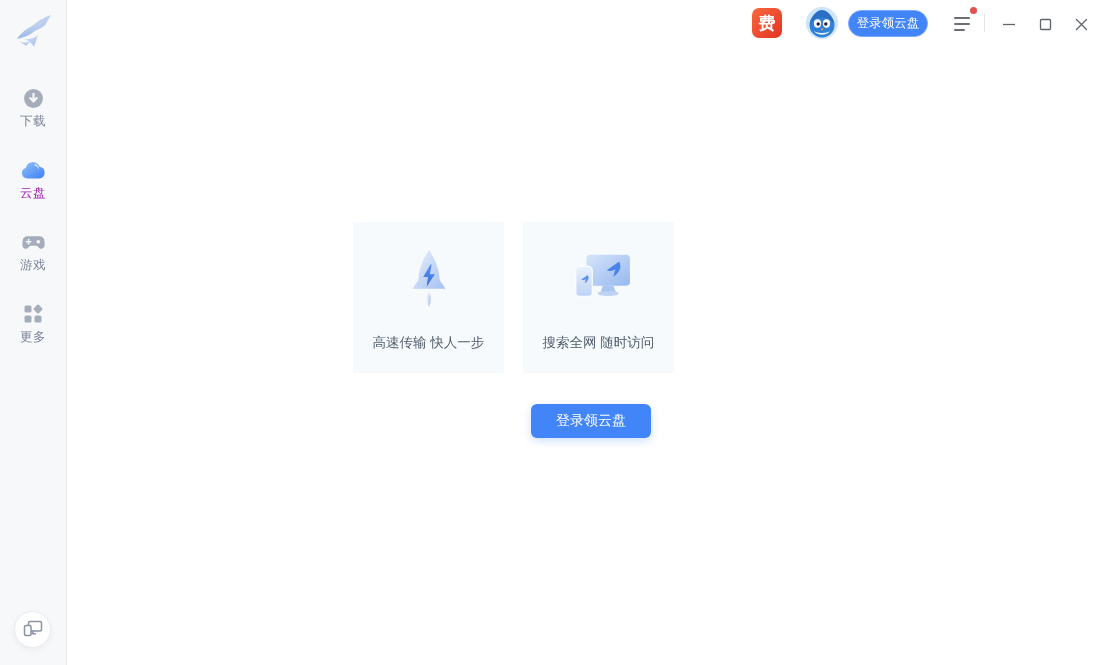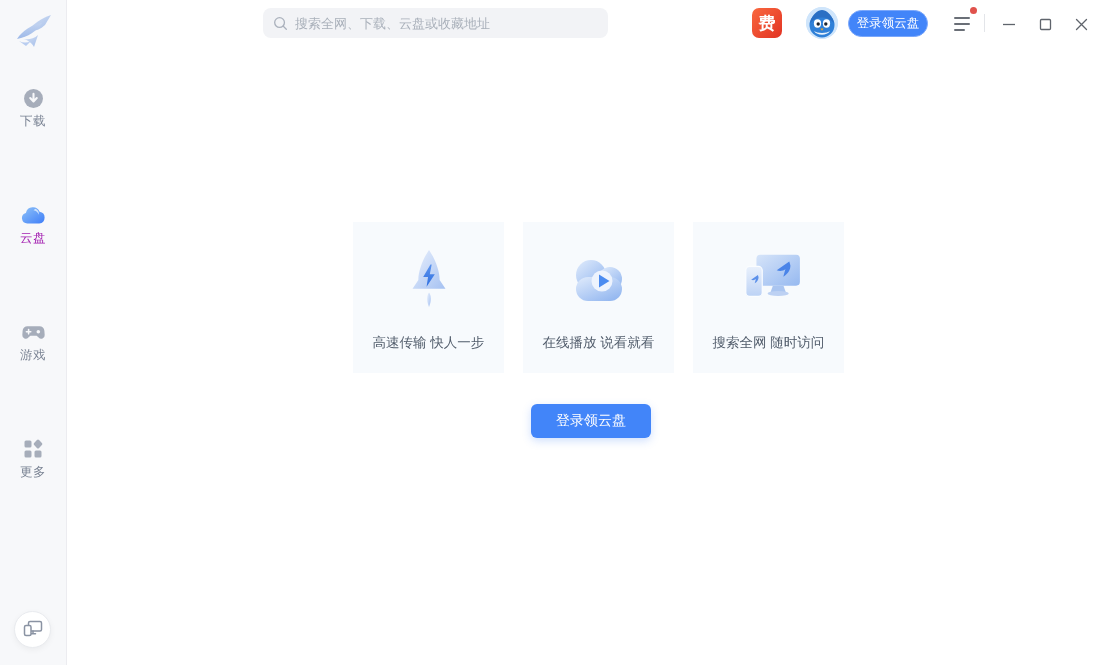--- a/index.html
+++ b/index.html
@@ -3,21 +3,21 @@
 <meta charset="utf-8">
 <style>
   * { margin:0; padding:0; box-sizing:border-box; }
   html,body { width:1109px; height:665px; }
   body { font-family:"Liberation Sans","DejaVu Sans",sans-serif; background:#fff; overflow:hidden; }
   .app { display:flex; width:1109px; height:665px; background:#fff; }
 
   
   .sidebar { position:relative; width:67px; height:665px; background:#f7f8fa; border-right:1px solid #ececf0; flex:0 0 67px; }
   .logo { position:absolute; top:8px; left:9px; width:48px; height:48px; }
-  .nav { position:absolute; top:86px; left:0; width:100%; display:flex; flex-direction:column; align-items:center;gap:45px; }
+  .nav { position:absolute; top:86px; left:0; width:100%; display:flex; flex-direction:column; align-items:center; }
   .nav-item { width:100%; height:44px; margin-bottom:28px; display:flex; flex-direction:column; align-items:center; justify-content:space-between; cursor:pointer; }
   .nav-item .nav-label { font-size:12.5px; color:#7b8494; letter-spacing:.5px; }
   .nav-item.active .nav-label { color:#a21caf; }
   .nav-icon { width:24px; height:24px; display:flex; align-items:center; justify-content:center; }
   .float-btn { position:absolute; left:14px; bottom:17px; width:37px; height:37px; border-radius:50%; background:#fff; border:1px solid #e9ebef; box-shadow:0 2px 6px rgba(0,0,0,.05); display:flex; align-items:center; justify-content:center; cursor:pointer; }
 
   
   .main { position:relative; flex:1; height:665px; background:#fff; }
 
   
@@ -138,27 +138,20 @@
           <rect x="5.5" y="2.5" width="13" height="9.5" rx="1.5" fill="none" stroke="#8a93a3" stroke-width="1.5"></rect>
           <path d="M10 12 v2.5 M7.5 14.8 h5" stroke="#8a93a3" stroke-width="1.5" stroke-linecap="round"></path>
           <rect x="1.5" y="6.5" width="6.5" height="10" rx="1.5" fill="#fff" stroke="#8a93a3" stroke-width="1.5"></rect>
         </svg>
       </span>
     </div>
   </div>
 
   <div class="main">
 
-    <div class="search">
-      <svg width="15" height="15" viewBox="0 0 16 16">
-        <circle cx="7" cy="7" r="5.2" fill="none" stroke="#aab1bc" stroke-width="1.4"></circle>
-        <path d="M11 11 L14.2 14.2" stroke="#aab1bc" stroke-width="1.4" stroke-linecap="round"></path>
-      </svg>
-      <input type="text" placeholder="搜索全网、下载、云盘或收藏地址" style="">
-    </div>
 
     <div class="fee-badge">费</div>
 
     <div class="avatar">
       <svg width="32" height="32" viewBox="0 0 32 32">
         <circle cx="16" cy="16" r="16" fill="#cfe5fb"></circle>
         <circle cx="16" cy="18" r="12.5" fill="#2f80d8"></circle>
         <path d="M4 16 C6 7 12 3 16 3 C20 3 26 7 28 16 C24 12 20 10.5 16 10.5 C12 10.5 8 12 4 16 Z" fill="#2a6fc4"></path>
         <ellipse cx="11.5" cy="16.5" rx="3.6" ry="4.2" fill="#fff"></ellipse>
         <ellipse cx="20.5" cy="16.5" rx="3.6" ry="4.2" fill="#fff"></ellipse>
@@ -211,40 +204,20 @@
               </linearGradient>
             </defs>
             <path d="M32 4 C38 13 43 25 43 35 L49 44 L15 44 L21 35 C21 25 26 13 32 4 Z" fill="url(#rk)"></path>
             <path d="M32 48 C34.5 51 34.5 57 32 63 C29.5 57 29.5 51 32 48 Z" fill="url(#rk)"></path>
             <path d="M33.5 19 L26 32 H31 L29.5 42 L38 29 H32.8 L34.8 19 Z" fill="url(#rk2)"></path>
           </svg>
         </div>
         <div class="card-label">高速传输 快人一步</div>
       </div>
 
-      <div class="card">
-        <div class="card-icon">
-          <svg width="66" height="50" viewBox="0 0 66 50">
-            <defs>
-              <linearGradient id="cp" x1="0.1" y1="0" x2="0.9" y2="1">
-                <stop offset="0" stop-color="#dde9fb"></stop>
-                  <stop offset="1" stop-color="#8fb4ef"></stop>
-              </linearGradient>
-            </defs>
-            <g fill="url(#cp)">
-              <circle cx="25" cy="22" r="15"></circle>
-              <circle cx="44" cy="26" r="12"></circle>
-              <rect x="10" y="24" width="46" height="24" rx="12"></rect>
-            </g>
-            <circle cx="36" cy="28" r="10.5" fill="#edf3fd"></circle>
-            <path d="M33 21.5 L43.5 28 L33 34.5 Z" fill="#4b8bf0"></path>
-          </svg>
-        </div>
-        <div class="card-label">在线播放 说看就看</div>
-      </div>
 
       <div class="card">
         <div class="card-icon">
           <svg width="72" height="56" viewBox="0 0 72 58">
             <defs>
               <linearGradient id="dm" x1="0" y1="0" x2="1" y2="1">
                 <stop offset="0" stop-color="#d6e4f9"></stop>
                   <stop offset="1" stop-color="#96b9f0"></stop>
               </linearGradient>
               <linearGradient id="dp" x1="0" y1="0" x2="0" y2="1">

